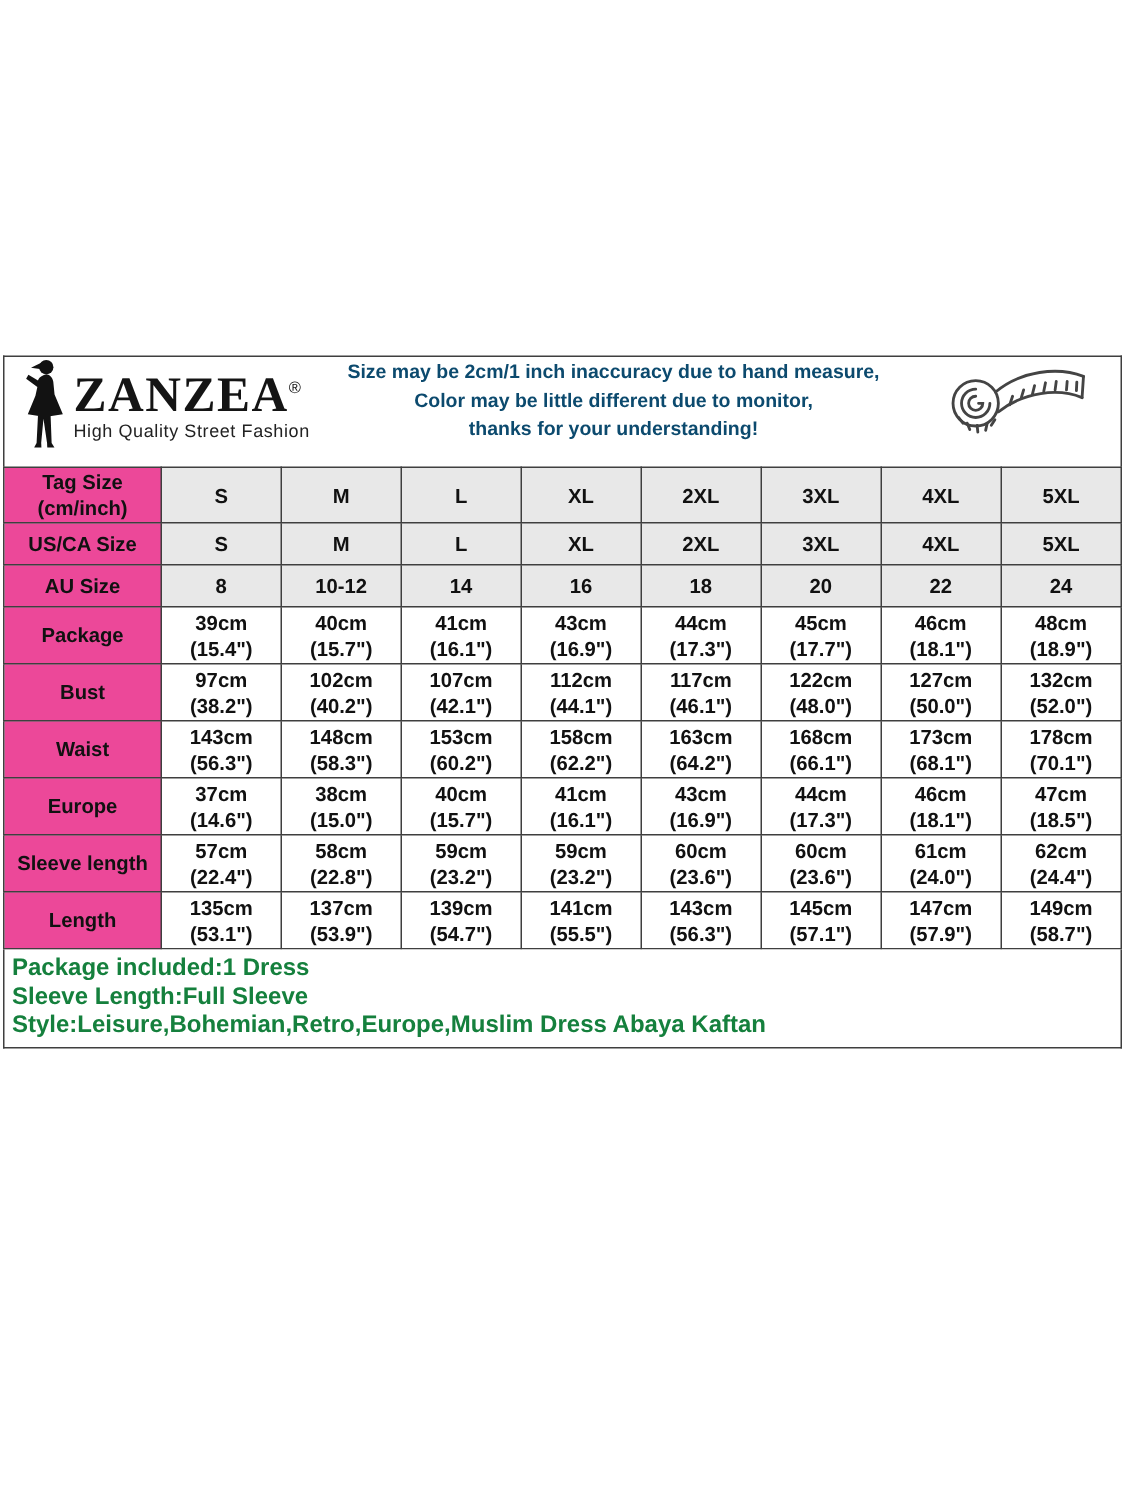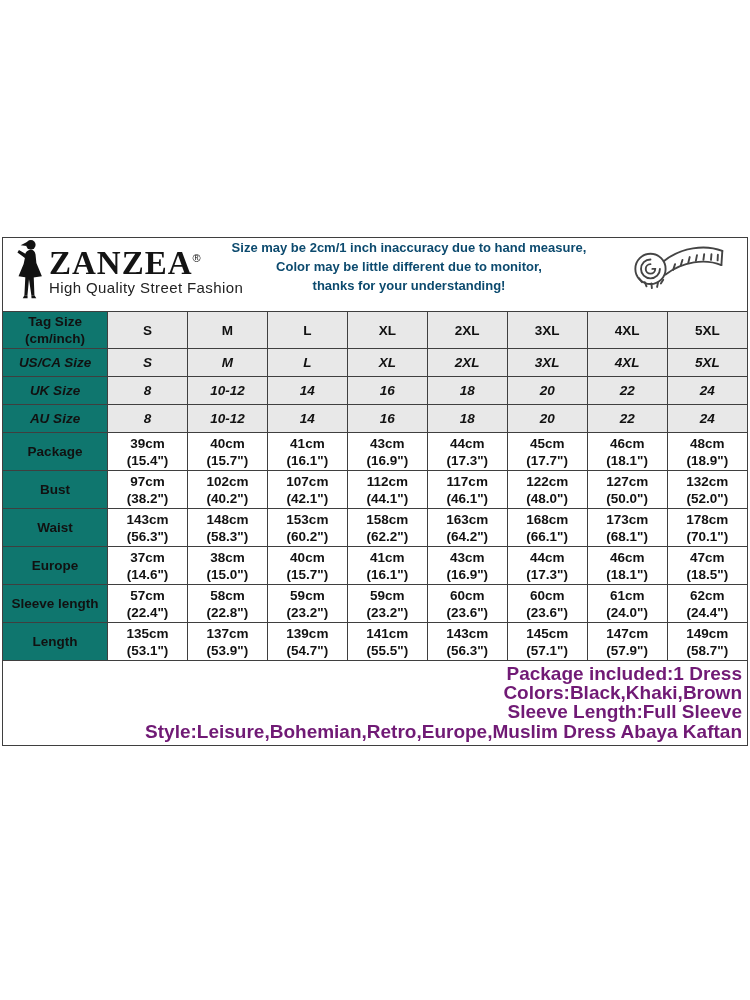--- a/index.html
+++ b/index.html
@@ -21,50 +21,50 @@
   }
   .brand-logo { width: 196px; display: flex; align-items: center; padding-left: 10px; }
   .logo-figure { width: 34px; height: 62px; flex: 0 0 auto; }
   .brand-text { margin-left: 2px; }
   .brand-name {
     font-family: "Liberation Serif", "DejaVu Serif", serif;
     font-weight: 700; font-size: 33px; line-height: 30px; letter-spacing: 1px;
     color: #141414; white-space: nowrap;
   }
   .reg-mark { font-size: 11px; vertical-align: super; font-family: "Liberation Sans", sans-serif; font-weight: 400; }
-  .brand-tagline { font-size: 15px; letter-spacing: 0.4px; color: #222; margin-top: 1px; white-space: nowrap; }
+  .brand-tagline { font-size: 12px; letter-spacing: 0.4px; color: #222; margin-top: 1px; white-space: nowrap; }
   .disclaimer {
     flex: 1; text-align: center; font-weight: 700; font-size: 13px; line-height: 19px; color: #0c4a6e;
   }
   .tape-wrap { width: 128px; display: flex; justify-content: center; padding-right: 14px; }
   .tape-wrap svg { width: 104px; height: 58px; }
 
   
   table.size-table {
     width: 100%; border-collapse: collapse; table-layout: fixed;
   }
   .size-table th, .size-table td {
     border: 1px solid #3f3f3f; text-align: center; vertical-align: middle;
     font-weight: 700; font-size: 13.5px; line-height: 17px; color: #111;
     padding: 1px 0; background: #fff;
   }
-  .size-table th.label-cell { background: #0f766e; margin-left: 24px; }
+  .size-table th.label-cell { background: #ec4899; margin-left: 24px; }
   .size-table td.shaded { background: #e8e8e8; }
   tr.row-tag th, tr.row-tag td { height: 34px; }
-  tr.row-single th, tr.row-single td { height: 28px; font-style: italic; }
+  tr.row-single th, tr.row-single td { height: 28px; }
   tr.row-double th, tr.row-double td { height: 38px; }
 
   
   .details-box {
     border: 1px solid #3f3f3f; border-top: none;
     padding: 3px 5px 4px 5px; background: #fff;
   }
   .details-box div {
-    font-weight: 700; font-size: 19px; line-height: 19.2px; color: #701a75;
-    text-align: right; white-space: nowrap;
+    font-weight: 700; font-size: 16px; line-height: 19.2px; color: #15803d;
+    text-align: left; white-space: nowrap;
   }
 </style>
 </head>
 <body>
 
 <div class="sheet">
 
   <div class="info-header">
     <div class="brand-logo">
       <svg class="logo-figure" viewBox="0 0 40 72" aria-hidden="true">
@@ -166,49 +166,20 @@
           </td>
           <td class="shaded">
             <div>4XL</div>
           </td>
           <td class="shaded">
             <div>5XL</div>
           </td>
         </tr>
         <tr class="row-single">
           <th class="label-cell">
-            <div>UK Size</div>
-          </th>
-          <td class="shaded">
-            <div>8</div>
-          </td>
-          <td class="shaded">
-            <div>10-12</div>
-          </td>
-          <td class="shaded">
-            <div>14</div>
-          </td>
-          <td class="shaded">
-            <div>16</div>
-          </td>
-          <td class="shaded">
-            <div>18</div>
-          </td>
-          <td class="shaded">
-            <div>20</div>
-          </td>
-          <td class="shaded">
-            <div>22</div>
-          </td>
-          <td class="shaded">
-            <div>24</div>
-          </td>
-        </tr>
-        <tr class="row-single">
-          <th class="label-cell">
             <div>AU Size</div>
           </th>
           <td class="shaded">
             <div>8</div>
           </td>
           <td class="shaded">
             <div>10-12</div>
           </td>
           <td class="shaded">
             <div>14</div>
@@ -449,18 +420,17 @@
           <td>
             <div>149cm</div>
             <div>(58.7")</div>
           </td>
         </tr>
       </tbody>
   </table>
 
   <div class="details-box">
     <div>Package included:1 Dress</div>
-    <div>Colors:Black,Khaki,Brown</div>
     <div>Sleeve Length:Full Sleeve</div>
     <div>Style:Leisure,Bohemian,Retro,Europe,Muslim Dress Abaya Kaftan</div>
   </div>
 
 </div>
 
 </body></html>

